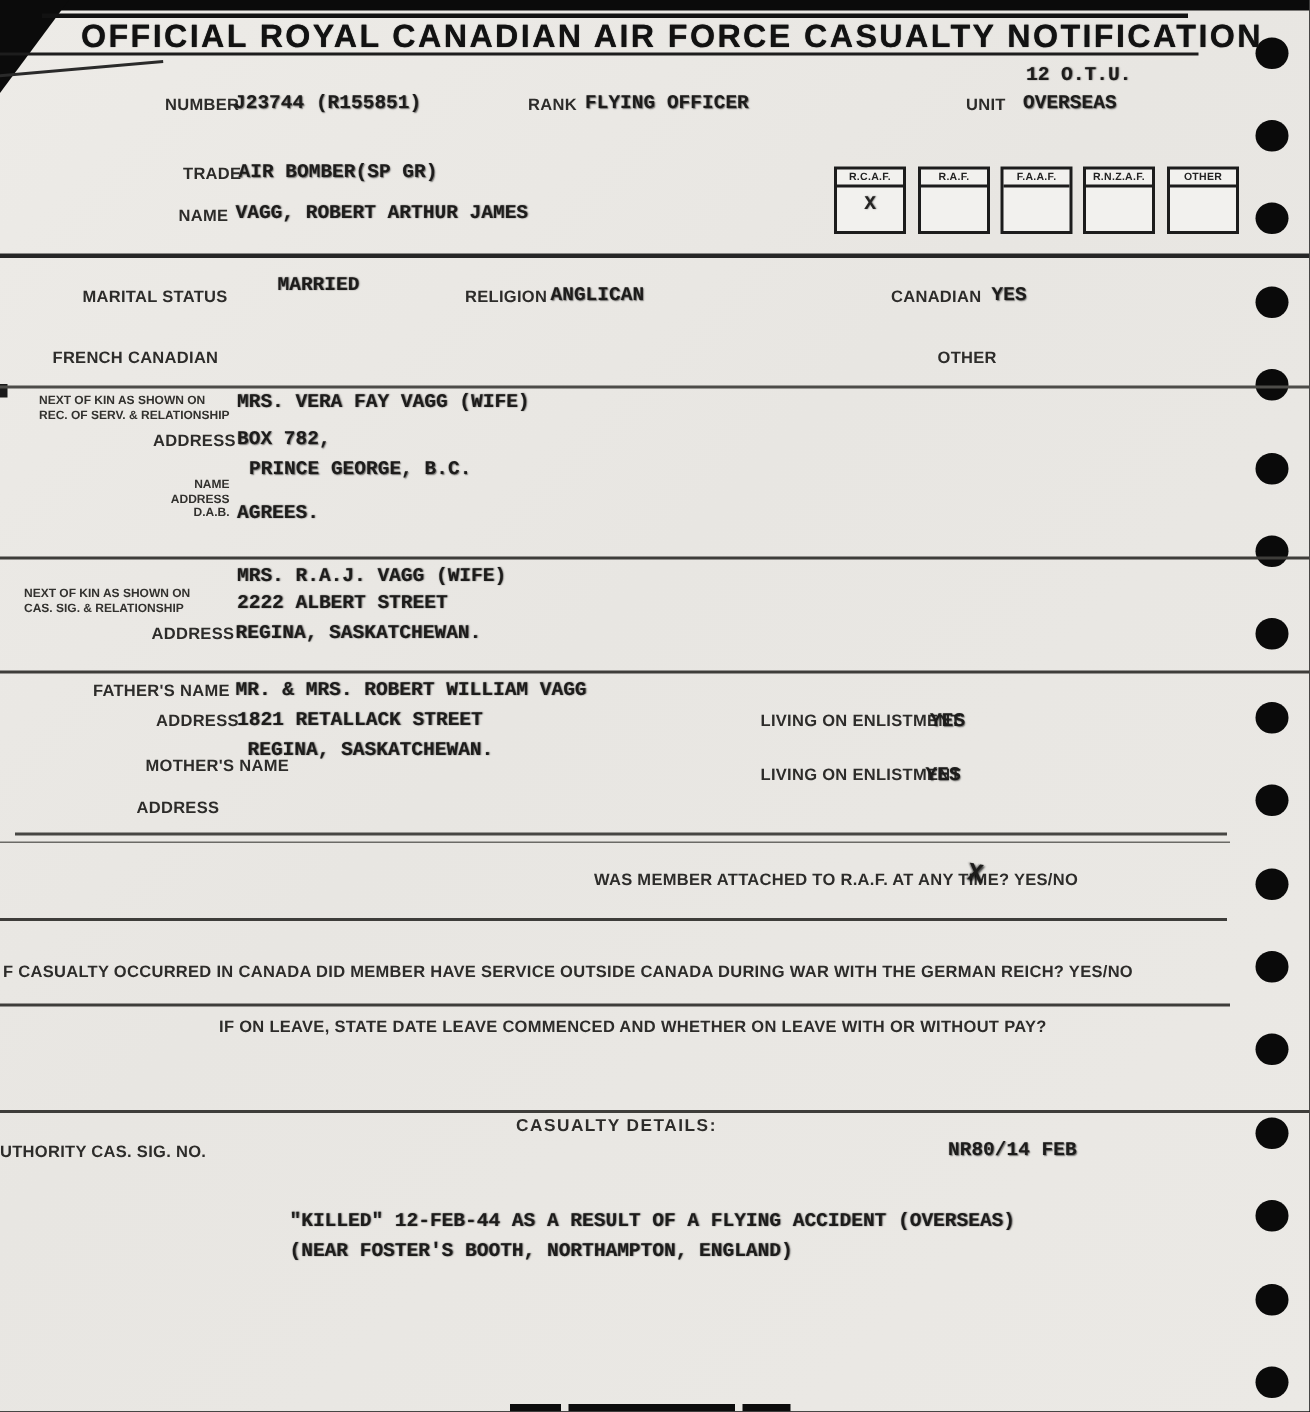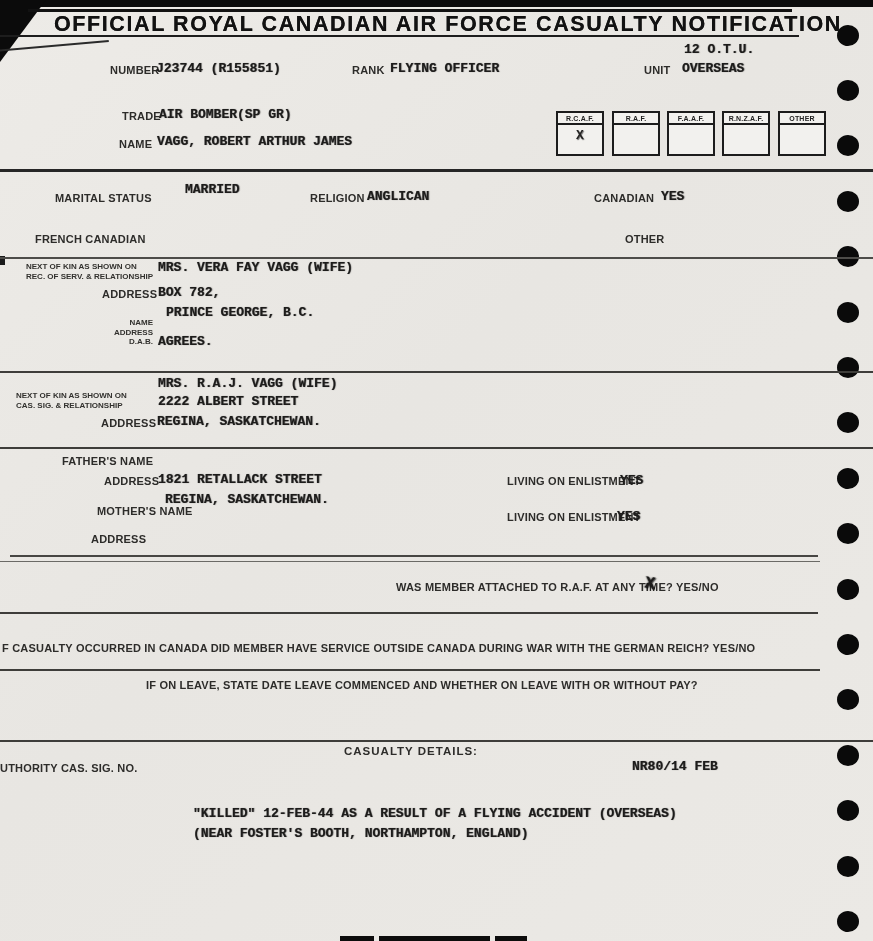--- a/index.html
+++ b/index.html
@@ -134,20 +134,21 @@
     <div>NEXT OF KIN AS SHOWN ON</div>
     <div>CAS. SIG. &amp; RELATIONSHIP</div>
   </div>
   <div class="typed" style="left:158px;top:394px;">2222 ALBERT STREET</div>
   <div class="lbl" style="left:101px;top:417px;">ADDRESS</div>
   <div class="typed" style="left:157px;top:414px;">REGINA, SASKATCHEWAN.</div>
 
   <div class="line" style="left:0;top:447px;width:873px;height:2px;background:#3e3d3a;"></div>
 
   <div class="lbl" style="left:62px;top:455px;">FATHER'S NAME</div>
+  <div class="typed" style="left:157px;top:452px;">MR. &amp; MRS. ROBERT WILLIAM VAGG</div>
   <div class="lbl" style="left:104px;top:475px;">ADDRESS</div>
   <div class="typed" style="left:158px;top:472px;">1821 RETALLACK STREET</div>
   <div class="lbl" style="left:507px;top:475px;">LIVING ON ENLISTMENT</div>
   <div class="typed" style="left:620px;top:473px;">YES</div>
   <div class="typed" style="left:165px;top:492px;">REGINA, SASKATCHEWAN.</div>
   <div class="lbl" style="left:57px;top:505px;margin-left:40px;">MOTHER'S NAME</div>
   <div class="lbl" style="left:507px;top:511px;">LIVING ON ENLISTMENT</div>
   <div class="typed" style="left:617px;top:509px;">YES</div>
   <div class="lbl" style="left:91px;top:533px;">ADDRESS</div>
 

